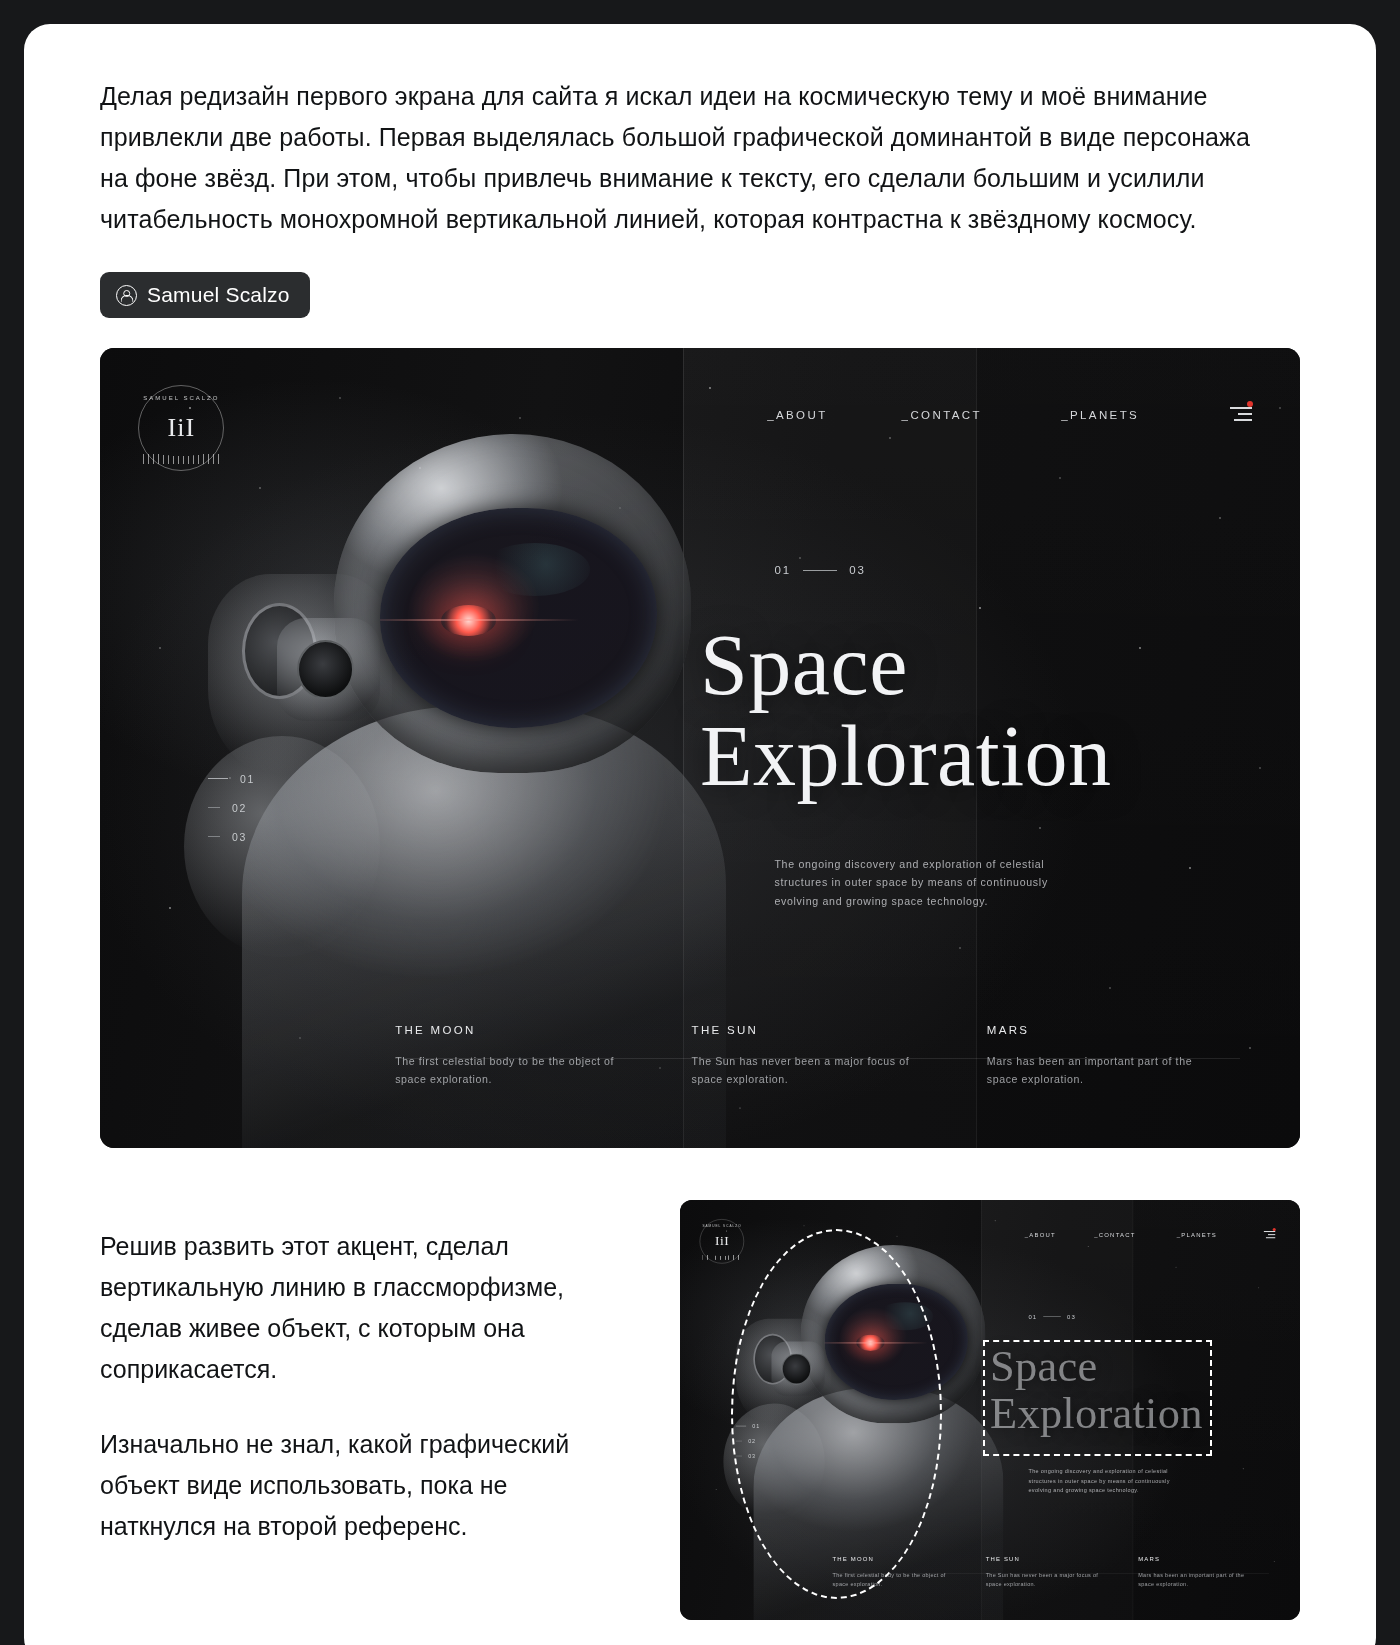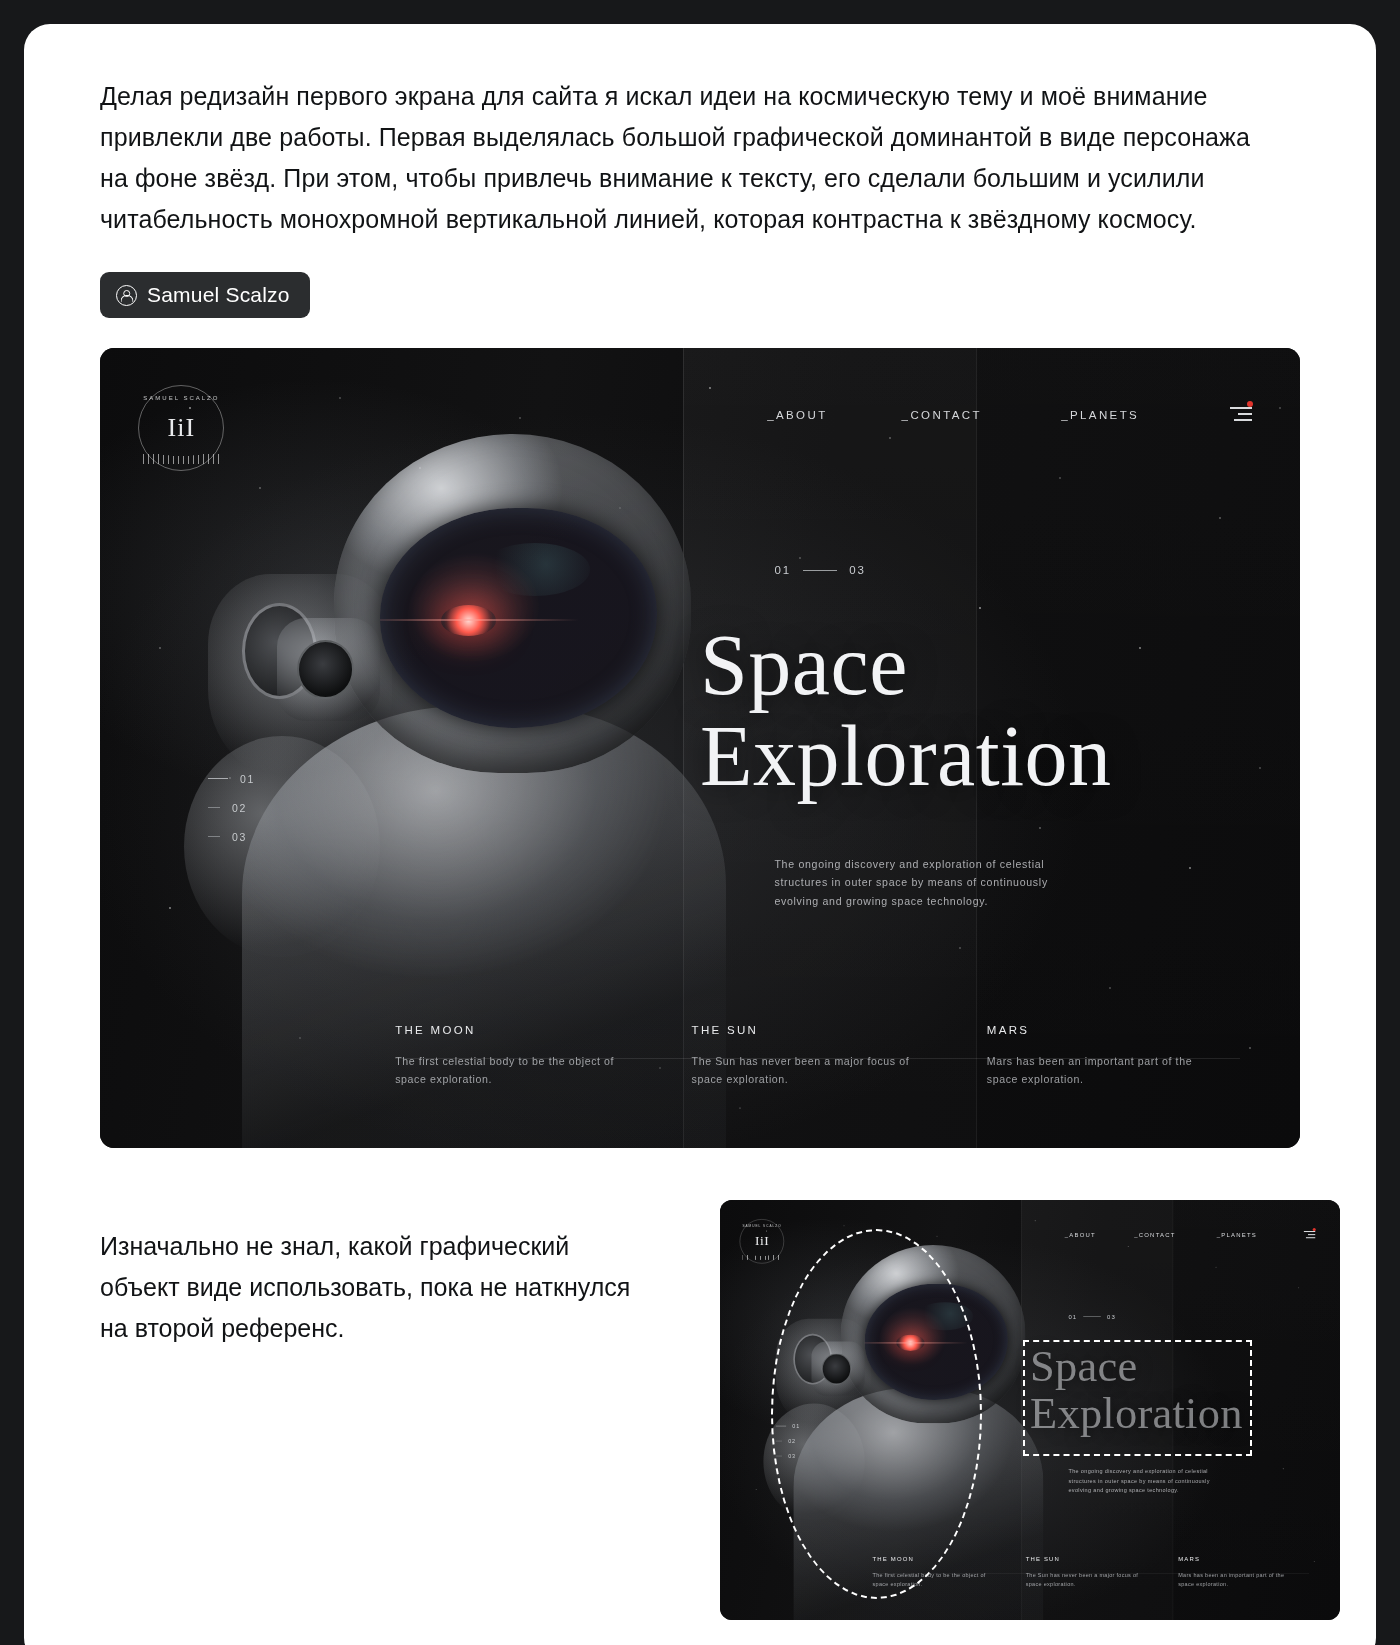--- a/index.html
+++ b/index.html
@@ -18,21 +18,21 @@
     position: absolute;
     left: 24px;
     top: 24px;
     width: 1352px;
     min-height: 1640px;
     background: #ffffff;
     border-radius: 26px;
     overflow: hidden;
   }
   .inner {
-    padding: 52px 36px 0 76px;
+    padding: 52px 76px 0 76px;
   }
   .lead {
     font-size: 25px;
     line-height: 41px;
     color: #111315;
     letter-spacing: 0.1px;
     margin: 0;
     max-width: 1180px;
   }
   .credit {
@@ -587,20 +587,21 @@
         <div class="card c3">
           <div class="h">MARS</div>
           <div class="p">Mars has been an important part of the space exploration.</div>
         </div>
       </div>
     </div>
 
     
     <div class="lower">
       <div>
+        <p>Решив развить этот акцент, сделал вертикальную линию в глассморфизме, сделав живее объект, с которым она соприкасается.</p>
         <p>Изначально не знал, какой графический объект виде использовать, пока не наткнулся на второй референс.</p>
       </div>
 
       <div class="shot2">
         <div class="mini">
           <div class="shot" style="margin:0;width:1200px;height:813px;border-radius:0;">
             <div class="bg"></div>
             <svg class="stars" viewBox="0 0 1200 800" preserveAspectRatio="none">
               <g fill="#ffffff">
                 <circle cx="90" cy="60" r="1"></circle>

